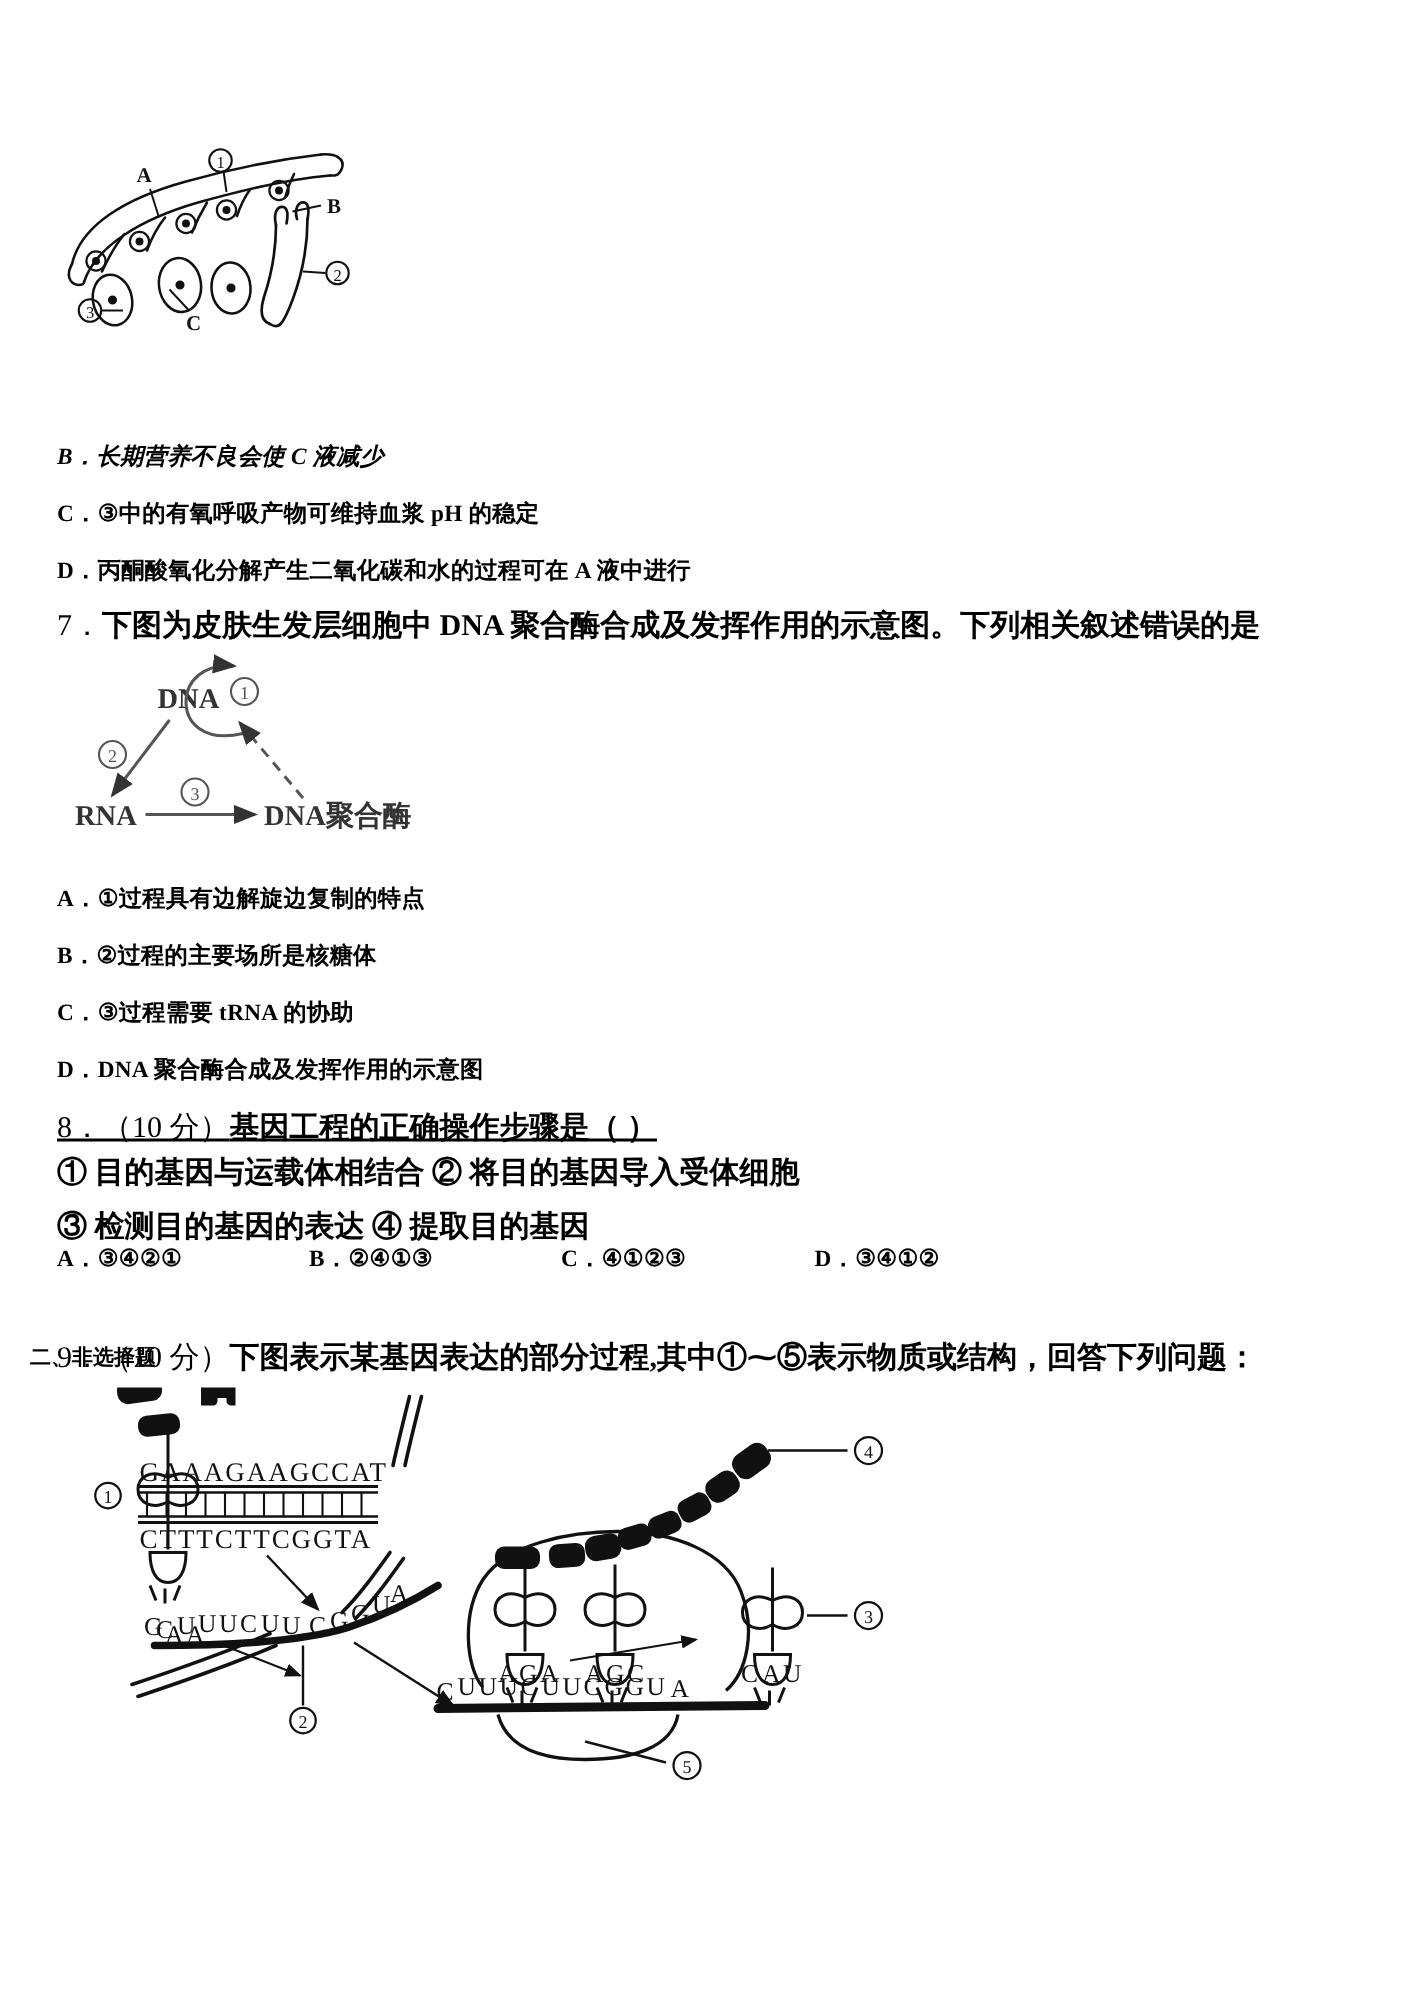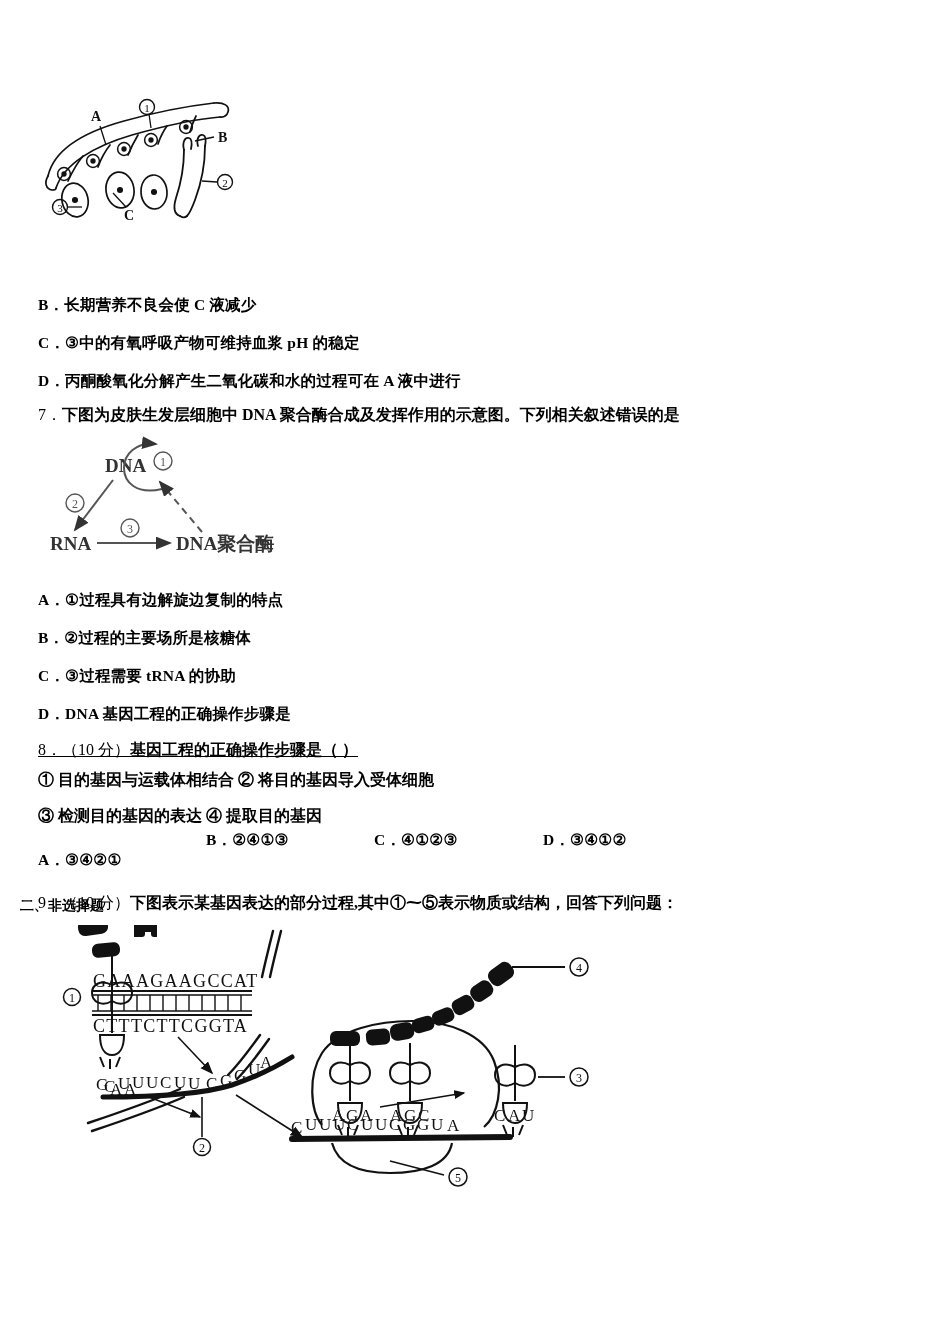--- a/index.html
+++ b/index.html
@@ -26,21 +26,21 @@
   .line {
     position: absolute;
     font-size: 15.5px;
     line-height: 1.2;
     white-space: nowrap;
     font-weight: bold;
     letter-spacing: 0.2px;
   }
   .qline {
     position: absolute;
-    font-size: 16px;
+    font-size: 20px;
     line-height: 1.25;
     white-space: nowrap;
     font-weight: bold;
   }
   .qnum {
     font-weight: normal;
     font-family: "Liberation Serif", serif;
   }
   .opt-label {
     font-weight: bold;
@@ -154,21 +154,21 @@
         <circle cx="109" cy="19" r="7.5"></circle>
         <circle cx="187" cy="94" r="7.5"></circle>
         <circle cx="22" cy="119" r="7.5"></circle>
       </g>
       <text x="109" y="24" text-anchor="middle" font-family="Liberation Serif, serif" font-size="11" fill="#111">1</text>
       <text x="187" y="99" text-anchor="middle" font-family="Liberation Serif, serif" font-size="11" fill="#111">2</text>
       <text x="22" y="124" text-anchor="middle" font-family="Liberation Serif, serif" font-size="11" fill="#111">3</text>
     </svg>
   </div>
 
-  <div class="line" style="left:38px; top:296px;">
+  <div class="line" style="left:38px; top:296px;font-style:italic;">
     <span class="opt-label">B．</span><span>长期营养不良会使 C 液减少</span>
   </div>
   <div class="line" style="left:38px; top:334px;text-align:right;">
     <span class="opt-label">C．</span><span>③中的有氧呼吸产物可维持血浆 pH 的稳定</span>
   </div>
   <div class="line" style="left:38px; top:372px;">
     <span class="opt-label">D．</span><span>丙酮酸氧化分解产生二氧化碳和水的过程可在 A 液中进行</span>
   </div>
 
   <div class="qline" style="left:38px; top:405px;">
@@ -214,30 +214,30 @@
   <div class="line" style="left:38px; top:591px;">
     <span class="opt-label">A．</span><span>①过程具有边解旋边复制的特点</span>
   </div>
   <div class="line" style="left:38px; top:629px;">
     <span class="opt-label">B．</span><span>②过程的主要场所是核糖体</span>
   </div>
   <div class="line" style="left:38px; top:667px;">
     <span class="opt-label">C．</span><span>③过程需要 tRNA 的协助</span>
   </div>
   <div class="line" style="left:38px; top:705px;">
-    <span class="opt-label">D．</span><span>DNA 基因工程的正确操作步骤是</span>
+    <span class="opt-label">D．</span><span>DNA 聚合酶合成及发挥作用的示意图</span>
   </div>
 
   <div class="qline" style="left:38px; top:740px;text-decoration:underline;">
     <span class="qnum">8．</span><span class="qnum">（10 分）</span><span>基因工程的正确操作步骤是（        ）</span>
   </div>
   <div class="qline" style="left:38px; top:770px;">① 目的基因与运载体相结合  ② 将目的基因导入受体细胞</div>
   <div class="qline" style="left:38px; top:806px;">③ 检测目的基因的表达      ④ 提取目的基因</div>
 
-  <div class="line" style="left:38px; top:831px;margin-top:20px;">
+  <div class="line" style="left:38px; top:831px;">
     <span class="opt-label">A．</span><span>③④②①</span>
   </div>
   <div class="line" style="left:206px; top:831px;">
     <span class="opt-label">B．</span><span>②④①③</span>
   </div>
   <div class="line" style="left:374px; top:831px;">
     <span class="opt-label">C．</span><span>④①②③</span>
   </div>
   <div class="line" style="left:543px; top:831px;">
     <span class="opt-label">D．</span><span>③④①②</span>

